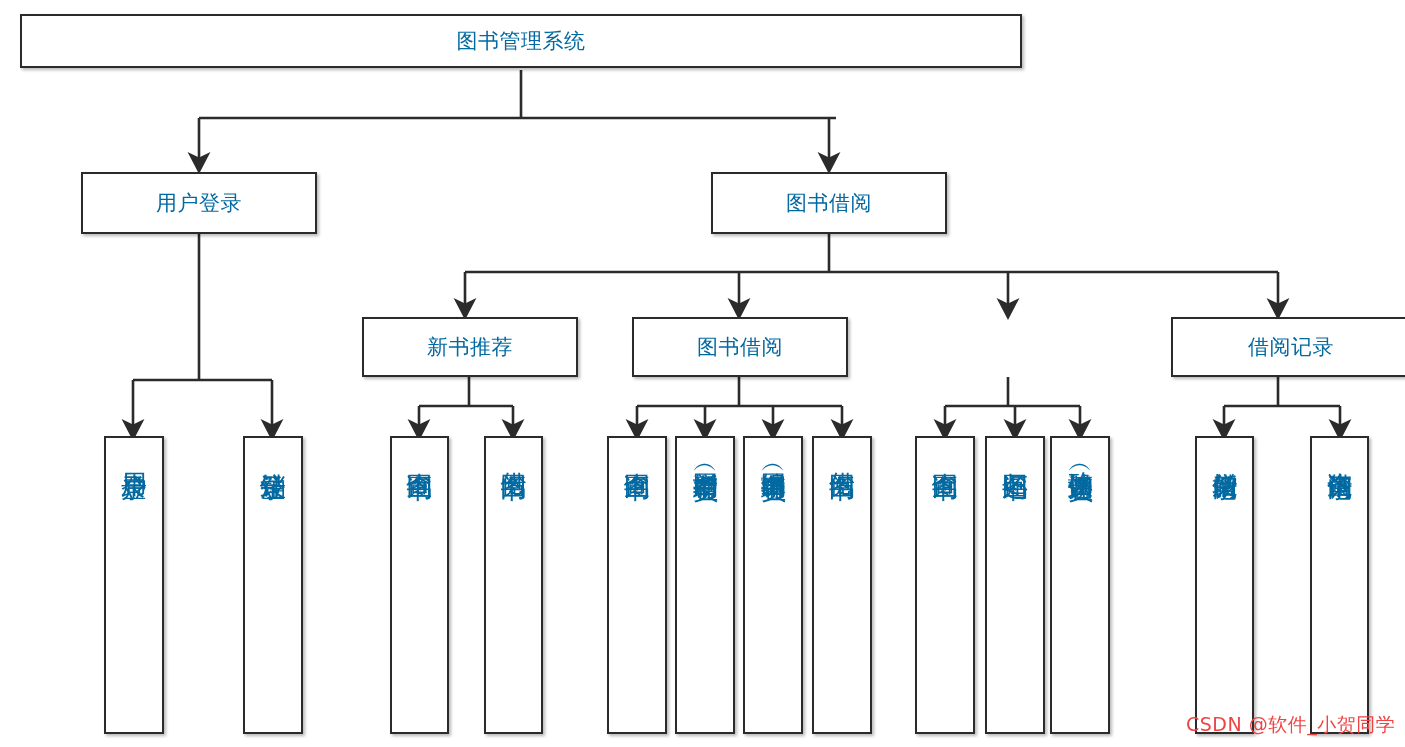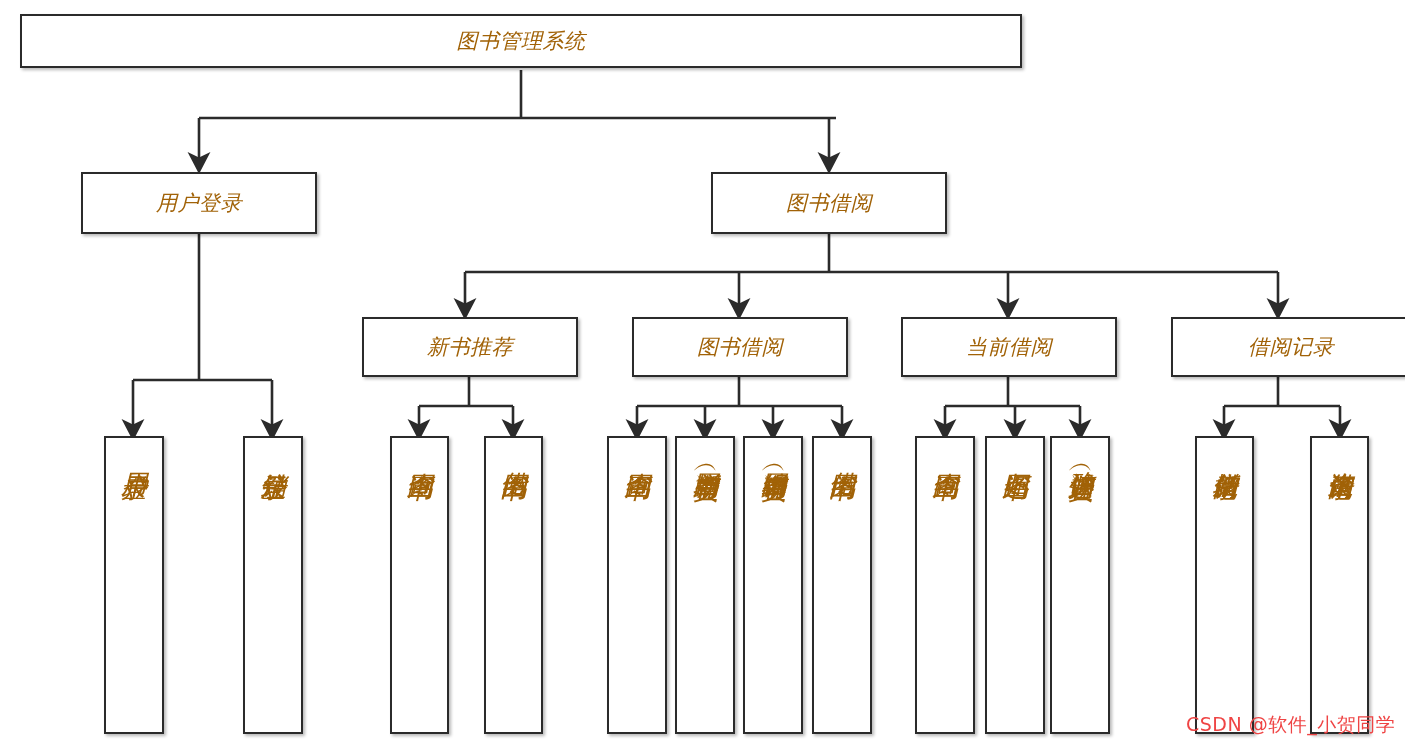--- a/index.html
+++ b/index.html
@@ -27,23 +27,22 @@
   }
   .node {
     position: absolute;
     box-sizing: border-box;
     background: #ffffff;
     border: 2px solid #2b2b2b;
     box-shadow: 2px 2px 3px rgba(0,0,0,0.28);
     display: flex;
     align-items: center;
     justify-content: center;
-    color: #a16207;
+    color: #0369a1;
     z-index: 2;
-    font-style: italic;
   }
   .node .label {
     display: block;
     text-align: center;
     line-height: 1.16;
     white-space: nowrap;
   }
   .node.horiz .label {
     font-size: 21px;
     letter-spacing: 0.5px;
@@ -138,23 +137,20 @@
   <div class="node horiz" style="left:711px; top:172px; width:236px; height:62px;">
     <span class="label">图书借阅</span>
   </div>
 
   <div class="node horiz" style="left:362px; top:317px; width:216px; height:60px;">
     <span class="label">新书推荐</span>
   </div>
   <div class="node horiz" style="left:632px; top:317px; width:216px; height:60px;">
     <span class="label">图书借阅</span>
   </div>
-  <div class="node horiz" style="left:901px; top:317px; width:216px; height:60px;">
-    <span class="label">当前借阅</span>
-  </div>
   <div class="node horiz" style="left:1171px; top:317px; width:240px; height:60px;">
     <span class="label">借阅记录</span>
   </div>
 
   <div class="node vert" style="left:104px; top:436px; width:60px; height:298px;">
     <span class="label">用户登录</span>
   </div>
   <div class="node vert" style="left:243px; top:436px; width:60px; height:298px;">
     <span class="label">注销登录</span>
   </div>

